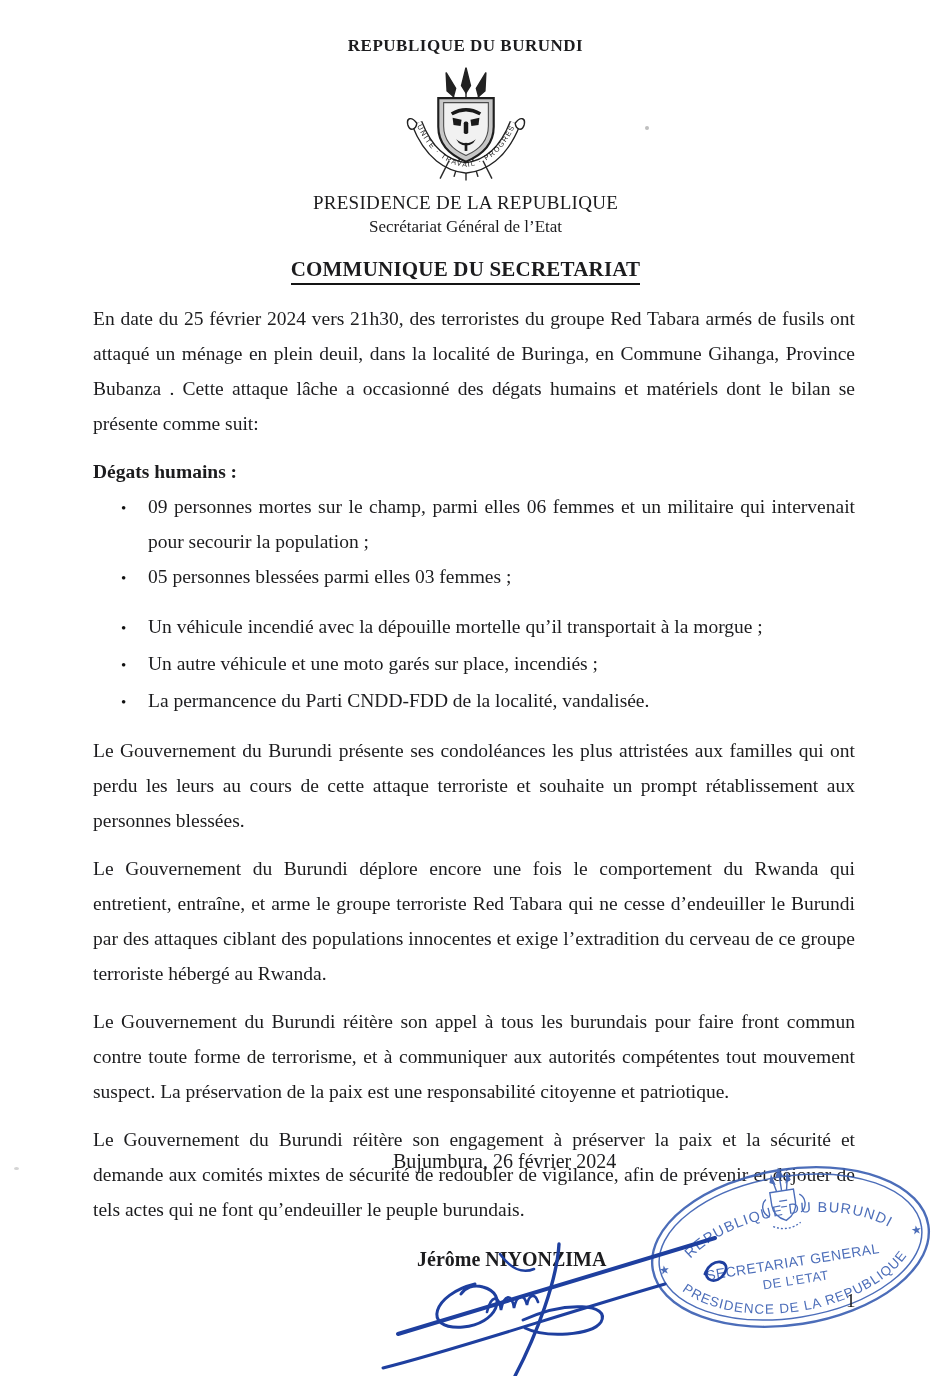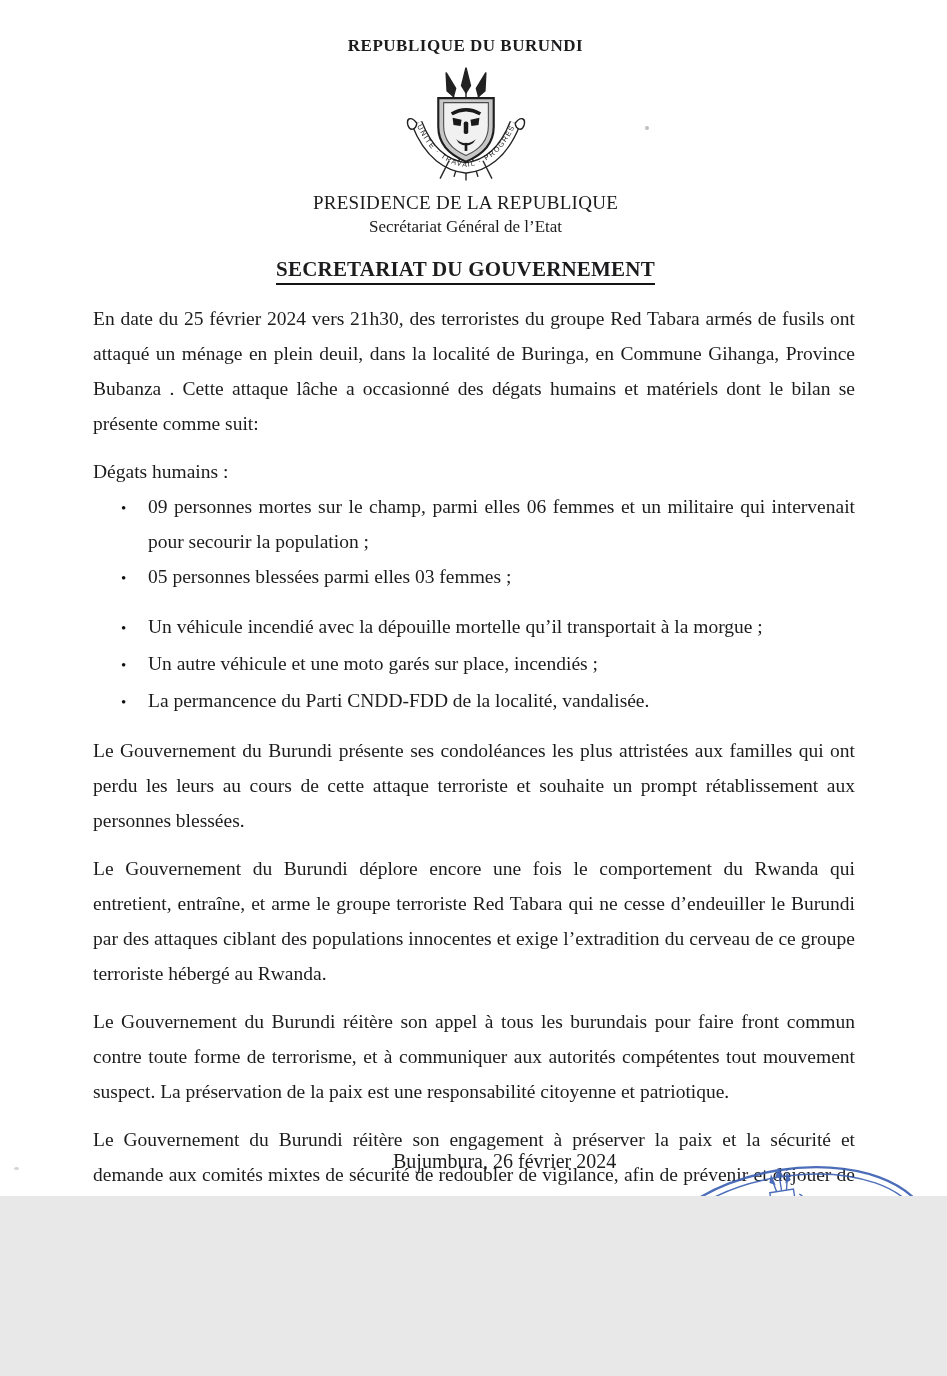--- a/index.html
+++ b/index.html
@@ -1,33 +1,33 @@
 <!DOCTYPE html>
 <html><head>
 <meta charset="utf-8">
 <style>
   html,body { margin:0; padding:0; background:#e8e8e8; }
   .page {
-    position:relative; width:947px; height:1196px; margin:0 auto;
+    position:relative; width:947px; height:1376px; margin:0 auto;
     background:#ffffff; overflow:hidden;
     font-family:"Liberation Serif", serif; color:#1c1c1e;
   }
   .header { text-align:center; padding-top:36px; transform:translateX(-8px); }
   .country-title { font-size:17px; font-weight:bold; letter-spacing:.5px; margin:0; }
   .emblem { display:block; margin:10px auto 0; }
   .institution { font-size:19px; margin:8px 0 0; letter-spacing:.3px; }
   .department { font-size:17px; margin:3px 0 0; }
   .doc-title-wrap { margin-top:20px; }
   .doc-title {
     display:inline-block; font-size:21px; font-weight:bold; letter-spacing:.2px;
     border-bottom:2.5px solid #141414; padding-bottom:1px;
   }
   .doc-body { margin:16px 92px 0 93px; font-size:19.5px; line-height:35px; }
   .para { text-align:justify; margin:0 0 13px; }
-  .section-head { margin:0; text-align:left; }
+  .section-head { margin:0; text-align:left;font-weight:bold; }
   .list { margin:0 0 13px; }
   .list-item { display:flex; }
   .bullet { flex:0 0 27px; margin-left:28px; font-size:15px; padding-top:2px; color:#111; }
   .item-text { flex:1; text-align:justify; }
   .footer-line { position:absolute; font-size:20px; white-space:nowrap; }
   .place-date { left:393px; top:1150px; }
   .signatory-title { left:393px; top:1200px; font-weight:bold; }
   .signatory-name { left:417px; top:1248px; font-weight:bold; }
   .page-number { position:absolute; left:846px; top:1290px; font-size:19px; }
   .stamp { position:absolute; left:641px; top:1154px; transform:rotate(-9deg); opacity:.93; }
@@ -87,21 +87,21 @@
 
       <g stroke="#2b2b2b" stroke-width="1.6">
         <line x1="56" y1="106" x2="46" y2="126"></line>
         <line x1="94" y1="106" x2="104" y2="126"></line>
       </g>
     </svg>
 
     <p class="institution">PRESIDENCE DE LA REPUBLIQUE</p>
     <p class="department">Secrétariat Général de l’Etat</p>
     <div class="doc-title-wrap">
-      <span class="doc-title">SECRETARIAT DU GOUVERNEMENT</span>
+      <span class="doc-title">COMMUNIQUE DU SECRETARIAT</span>
     </div>
   </div>
 
   <div class="doc-body">
     <p class="para">En date du 25 février 2024 vers 21h30, des terroristes du groupe Red Tabara armés de fusils ont attaqué un ménage en plein deuil, dans la localité de Buringa, en Commune Gihanga, Province Bubanza . Cette attaque lâche a occasionné des dégats humains et matériels dont le bilan se présente comme suit:</p>
 
     <p class="para section-head">Dégats humains :</p>
     <div class="list">
       <div class="list-item">
         <span class="bullet">•</span>

